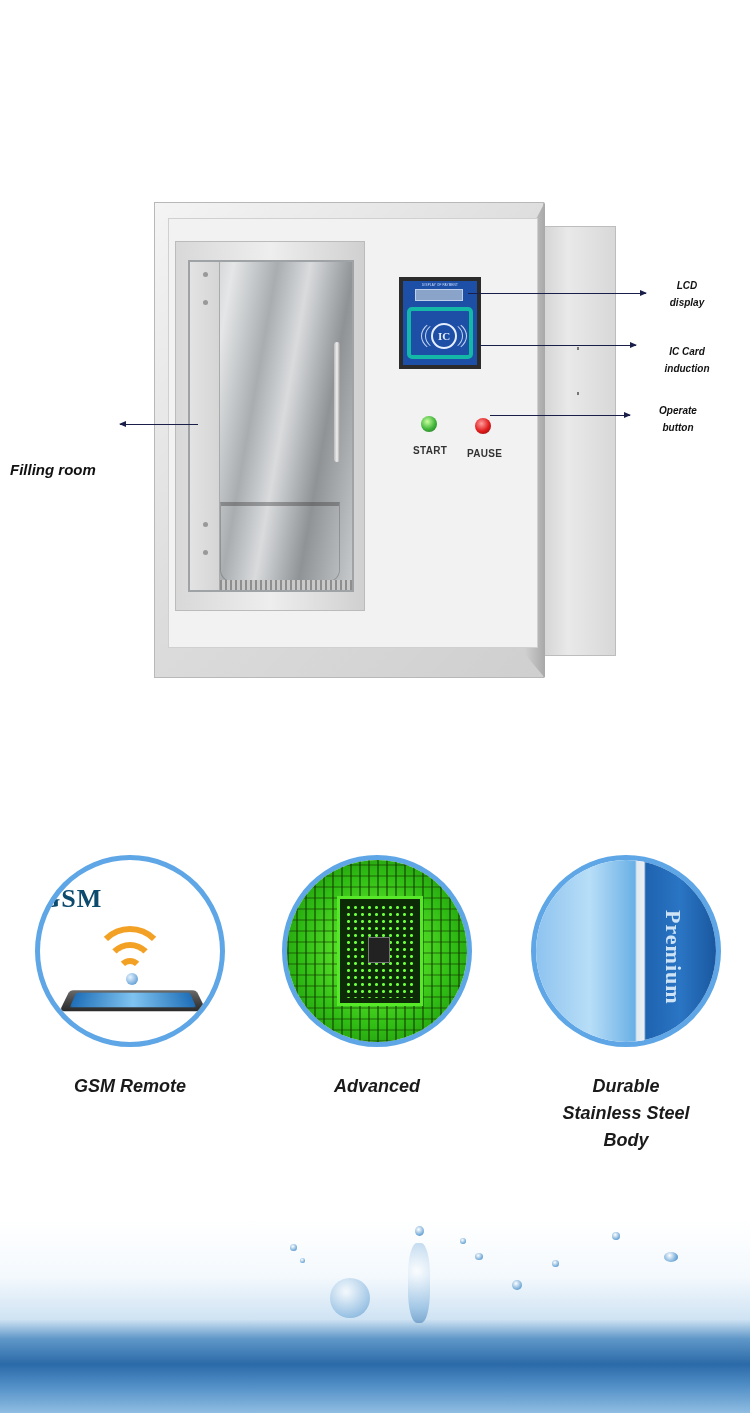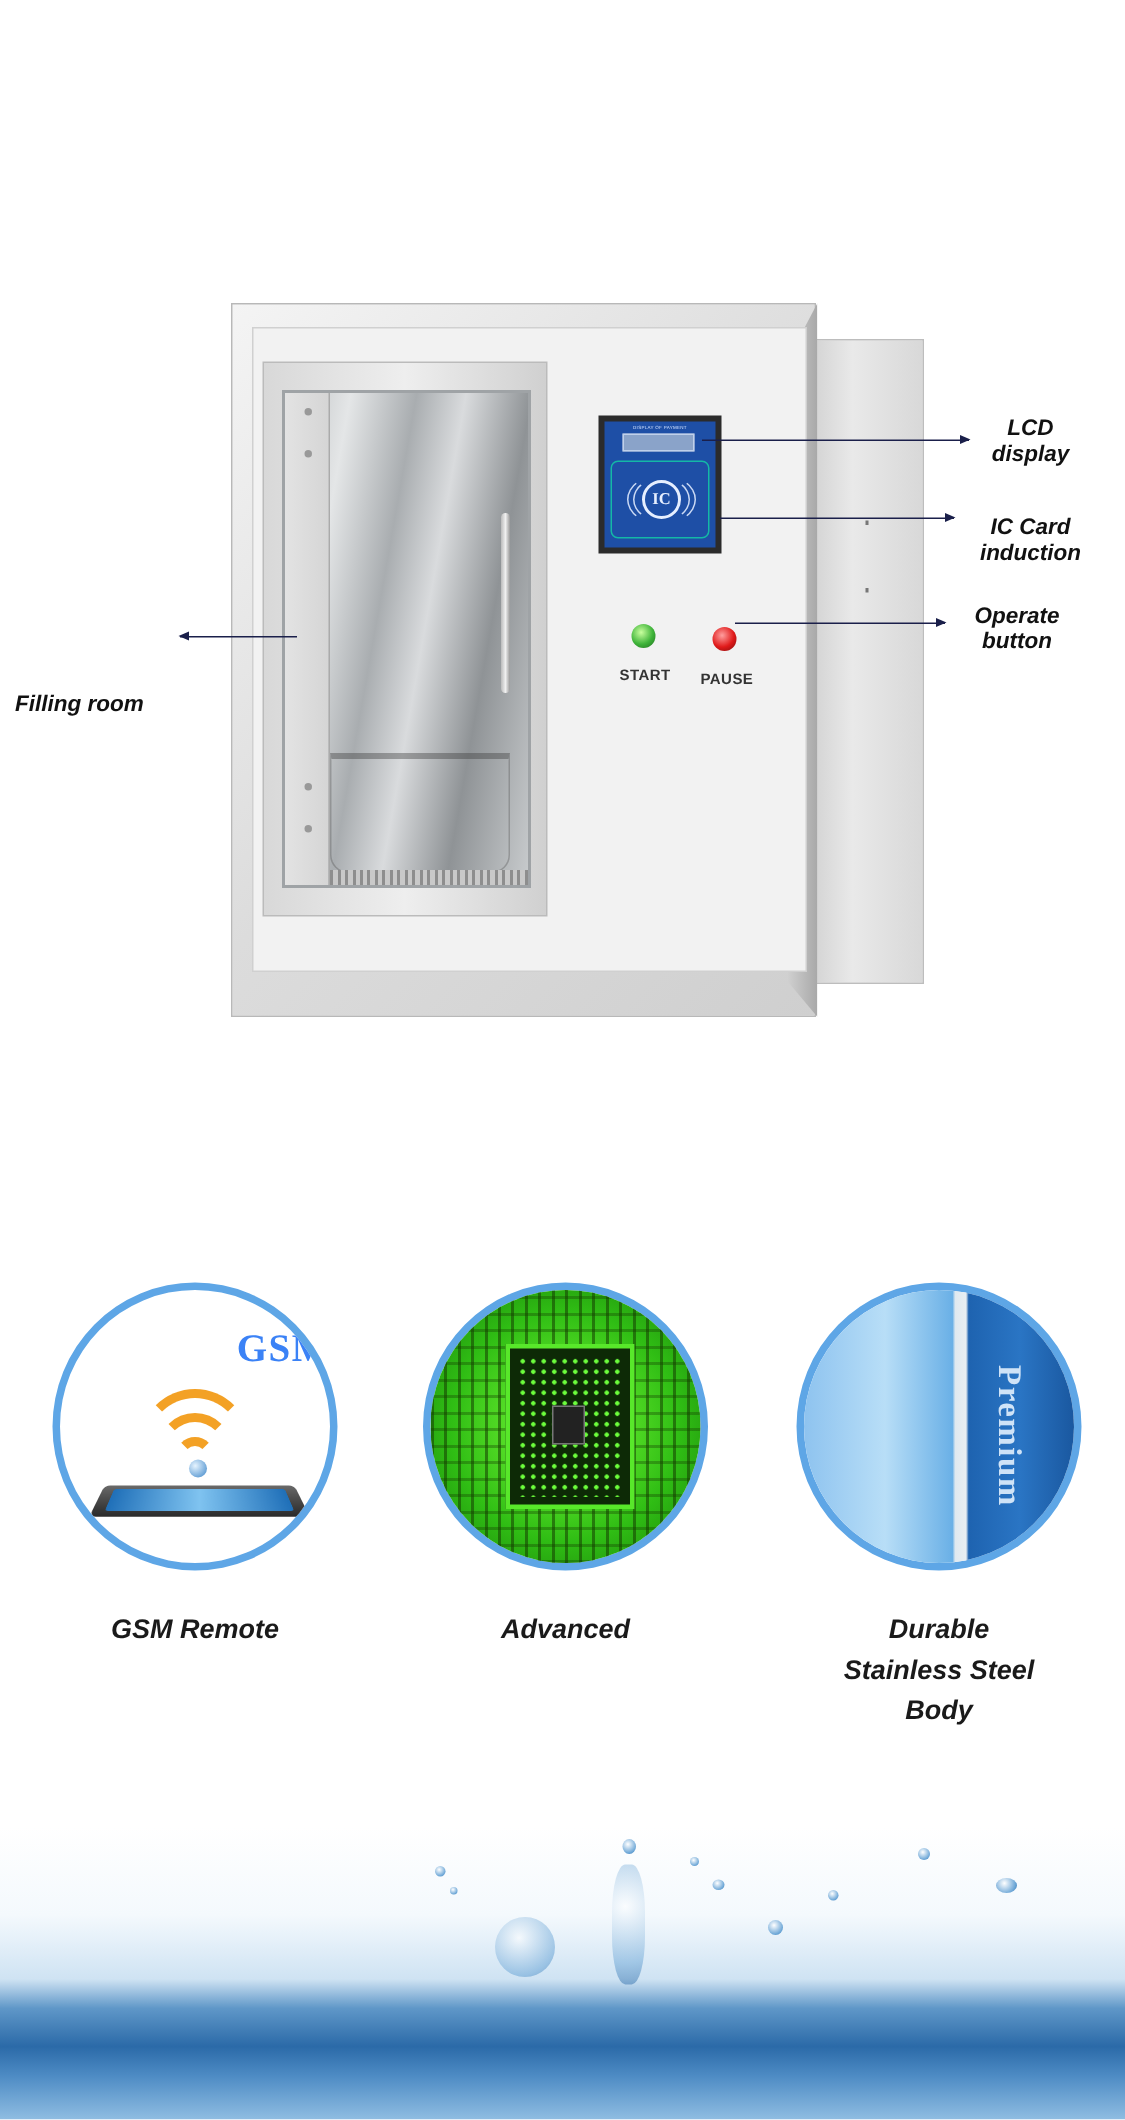--- a/index.html
+++ b/index.html
@@ -59,54 +59,54 @@
     background: repeating-linear-gradient(90deg, #8e8e8e 0 2px, #c9c9c9 2px 5px);
   }
 
   .lcd {
     position: absolute; left: 230px; top: 58px; width: 82px; height: 92px;
     background: #2b2b2b; padding: 4px;
   }
   .lcd-inner { width: 100%; height: 100%; background: #1e4fa6; position: relative; }
   .lcd-title { position: absolute; left: 0; right: 0; top: 2px; font-size: 3px; color: #cfe0ff; text-align: center; letter-spacing: 0.2px; }
   .lcd-screen { position: absolute; left: 12px; top: 8px; width: 48px; height: 12px; background: #8aa3c9; border: 1px solid #c0d0ea; }
-  .lcd-card { position: absolute; left: 4px; top: 26px; width: 66px; height: 52px; border: 1px solid #14b8a6; border-radius: 5px; }
+  .lcd-card { position: absolute; left: 4px; top: 26px; width: 66px; height: 52px; border: 4px solid #14b8a6; border-radius: 5px; }
   .ic-logo {
     position: absolute; left: 20px; top: 12px; width: 26px; height: 26px; border-radius: 50%;
     border: 2px solid #e6efff; color: #e6efff; font-size: 11px; font-weight: bold;
     display: flex; align-items: center; justify-content: center; font-family: "Liberation Serif", serif;
   }
   .ic-wave { position: absolute; border: 1px solid #cbdaf5; border-radius: 50%; border-top-color: transparent; border-bottom-color: transparent; }
 
   .btn-led { position: absolute; width: 16px; height: 16px; border-radius: 50%; }
   .btn-start { left: 252px; top: 197px; background: radial-gradient(circle at 40% 35%, #c9ff9e, #3fb43a 55%, #1e6b1c); }
   .btn-pause { left: 306px; top: 199px; background: radial-gradient(circle at 40% 35%, #ff9e9e, #e01a1a 55%, #7a0b0b); }
   .btn-label { position: absolute; font-size: 10px; font-weight: bold; color: #333; letter-spacing: 0.3px; }
   .lbl-start { left: 244px; top: 226px; }
   .lbl-pause { left: 298px; top: 229px; }
 
   
-  .callout { position: absolute; font-style: italic; font-weight: bold; color: #111; font-size: 15px; line-height: 17px; text-align: center; }
+  .callout { position: absolute; font-style: italic; font-weight: bold; color: #111; font-size: 10px; line-height: 17px; text-align: center; }
   .callout.left { font-size: 15px; }
   .line { position: absolute; height: 1px; background: #1a1f4a; }
   .arrow-r::after { content: ""; position: absolute; right: -1px; top: -3px; border-left: 7px solid #1a1f4a; border-top: 3.5px solid transparent; border-bottom: 3.5px solid transparent; }
   .arrow-l::before { content: ""; position: absolute; left: -1px; top: -3px; border-right: 7px solid #1a1f4a; border-top: 3.5px solid transparent; border-bottom: 3.5px solid transparent; }
 
   
   .feature { position: absolute; top: 855px; width: 200px; text-align: center; }
   .circle {
     width: 190px; height: 192px; margin: 0 auto; border-radius: 50%;
     border: 5px solid #5ea6e6; overflow: hidden; position: relative; background: #fff;
   }
   .feature-label {
     margin-top: 26px; font-size: 18px; font-weight: bold; font-style: italic; color: #1a1a1a; line-height: 27px;
   }
 
   
-  .gsm-text { position: absolute; top: 24px; left: 0; right: 0; text-align: right; font-family: "Liberation Serif", serif; font-weight: bold; font-size: 26px; color: #3b82f6; letter-spacing: 1px; }
+  .gsm-text { position: absolute; top: 24px; left: 0; right: 0; text-align: left; font-family: "Liberation Serif", serif; font-weight: bold; font-size: 26px; color: #0c4a6e; letter-spacing: 1px; }
   .wifi { position: absolute; left: 50%; border: 6px solid #f3a125; border-radius: 50%; border-bottom-color: transparent; border-left-color: transparent; border-right-color: transparent; transform: translateX(-50%); }
   .tablet { position: absolute; left: 25px; top: 128px; width: 136px; height: 24px; background: linear-gradient(180deg, #6a6a6a, #2a2a2a); border-radius: 4px; transform: perspective(80px) rotateX(30deg); }
   .tablet-screen { position: absolute; left: 8px; top: 3px; right: 8px; bottom: 4px; background: linear-gradient(90deg, #1f6fb8, #7fc3f0, #1f6fb8); border-radius: 2px; }
   .globe { position: absolute; left: 86px; top: 113px; width: 12px; height: 12px; border-radius: 50%; background: radial-gradient(circle at 35% 35%, #e6f4ff, #3b85c8); }
 
   
   .pcb { position: absolute; inset: 0; background:
       repeating-linear-gradient(90deg, rgba(20,60,0,0.55) 0 2px, transparent 2px 9px),
       repeating-linear-gradient(0deg, rgba(20,60,0,0.35) 0 2px, transparent 2px 11px),
       radial-gradient(circle at 50% 50%, #7dff3a, #2fbd14 60%, #1a7a0a); }

